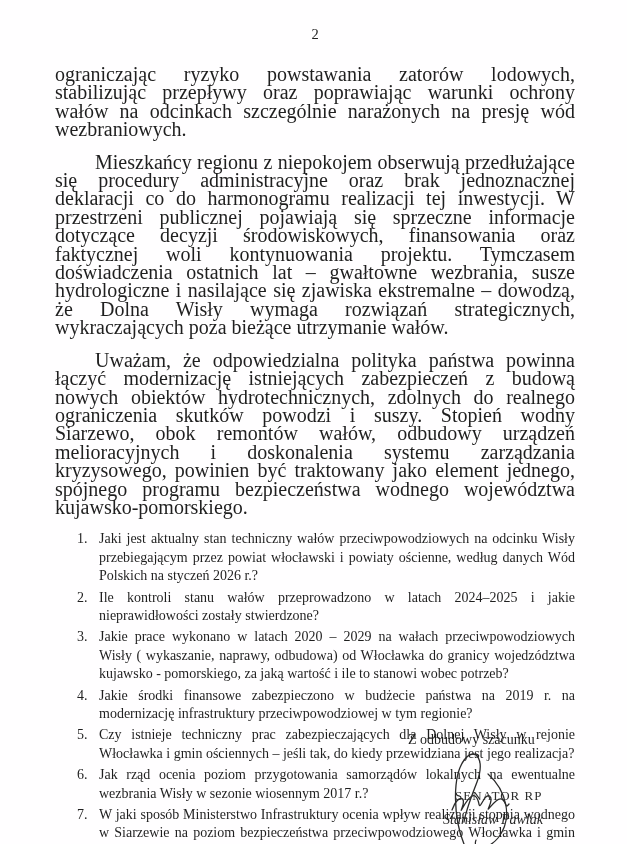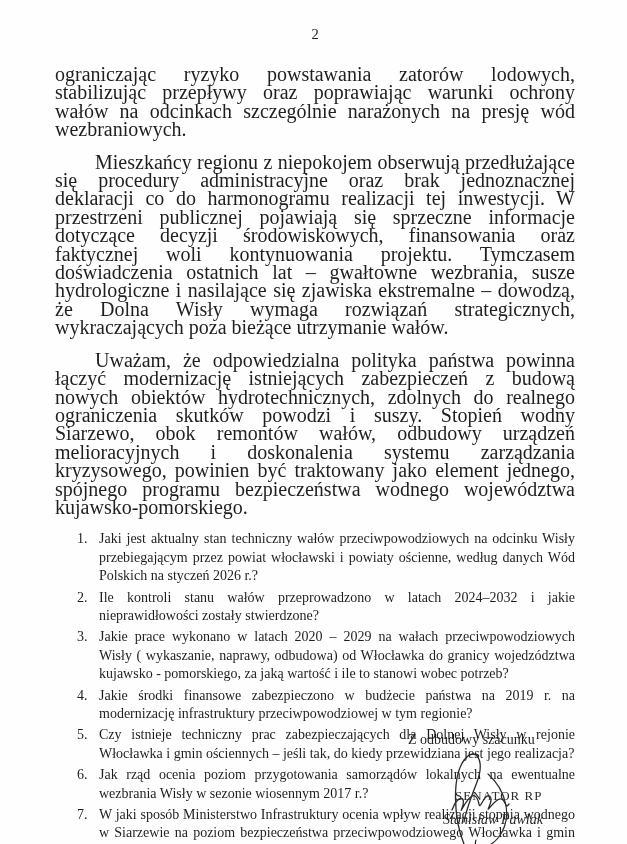--- a/index.html
+++ b/index.html
@@ -106,21 +106,21 @@
 
   <p class="body-par">ograniczając ryzyko powstawania zatorów lodowych, stabilizując przepływy oraz poprawiając warunki ochrony wałów na odcinkach szczególnie narażonych na presję wód wezbraniowych.</p>
 
   <p class="body-par indent">Mieszkańcy regionu z niepokojem obserwują przedłużające się procedury administracyjne oraz brak jednoznacznej deklaracji co do harmonogramu realizacji tej inwestycji. W przestrzeni publicznej pojawiają się sprzeczne informacje dotyczące decyzji środowiskowych, finansowania oraz faktycznej woli kontynuowania projektu. Tymczasem doświadczenia ostatnich lat – gwałtowne wezbrania, susze hydrologiczne i nasilające się zjawiska ekstremalne – dowodzą, że Dolna Wisły wymaga rozwiązań strategicznych, wykraczających poza bieżące utrzymanie wałów.</p>
 
   <p class="body-par indent">Uważam, że odpowiedzialna polityka państwa powinna łączyć modernizację istniejących zabezpieczeń z budową nowych obiektów hydrotechnicznych, zdolnych do realnego ograniczenia skutków powodzi i suszy. Stopień wodny Siarzewo, obok remontów wałów, odbudowy urządzeń melioracyjnych i doskonalenia systemu zarządzania kryzysowego, powinien być traktowany jako element jednego, spójnego programu bezpieczeństwa wodnego województwa kujawsko-pomorskiego.</p>
 
 
   <ol class="questions">
     <li>Jaki jest aktualny stan techniczny wałów przeciwpowodziowych na odcinku Wisły przebiegającym przez powiat włocławski i powiaty ościenne, według danych Wód Polskich na styczeń 2026 r.?</li>
-    <li>Ile kontroli stanu wałów przeprowadzono w latach 2024–2032 i jakie nieprawidłowości zostały stwierdzone?</li>
+    <li>Ile kontroli stanu wałów przeprowadzono w latach 2024–2025 i jakie nieprawidłowości zostały stwierdzone?</li>
     <li>Jakie prace wykonano w latach 2020 – 2029 na wałach przeciwpowodziowych Wisły ( wykaszanie, naprawy, odbudowa) od Włocławka do granicy wojedzództwa kujawsko - pomorskiego, za jaką wartość i ile to stanowi wobec potrzeb?</li>
     <li>Jakie środki finansowe zabezpieczono w budżecie państwa na 2019 r. na modernizację infrastruktury przeciwpowodziowej w tym regionie?</li>
     <li>Czy istnieje techniczny prac zabezpieczających dla Dolnej Wisły w rejonie Włocławka i gmin ościennych – jeśli tak, do kiedy przewidziana jest jego realizacja?</li>
     <li>Jak rząd ocenia poziom przygotowania samorządów lokalnych na ewentualne wezbrania Wisły w sezonie wiosennym 2017 r.?</li>
     <li>W jaki sposób Ministerstwo Infrastruktury ocenia wpływ realizacji stopnia wodnego w Siarzewie na poziom bezpieczeństwa przeciwpowodziowego Włocławka i gmin ościennych, w tym na stabilność istniejących wałów oraz ograniczenie ryzyka zatorów lodowych?</li>
   </ol>
 
   <p class="closing-request">Uprzejmie proszę  o stanowisko  we wnoszonej sprawie.</p>
 
   <div class="sig-block">

